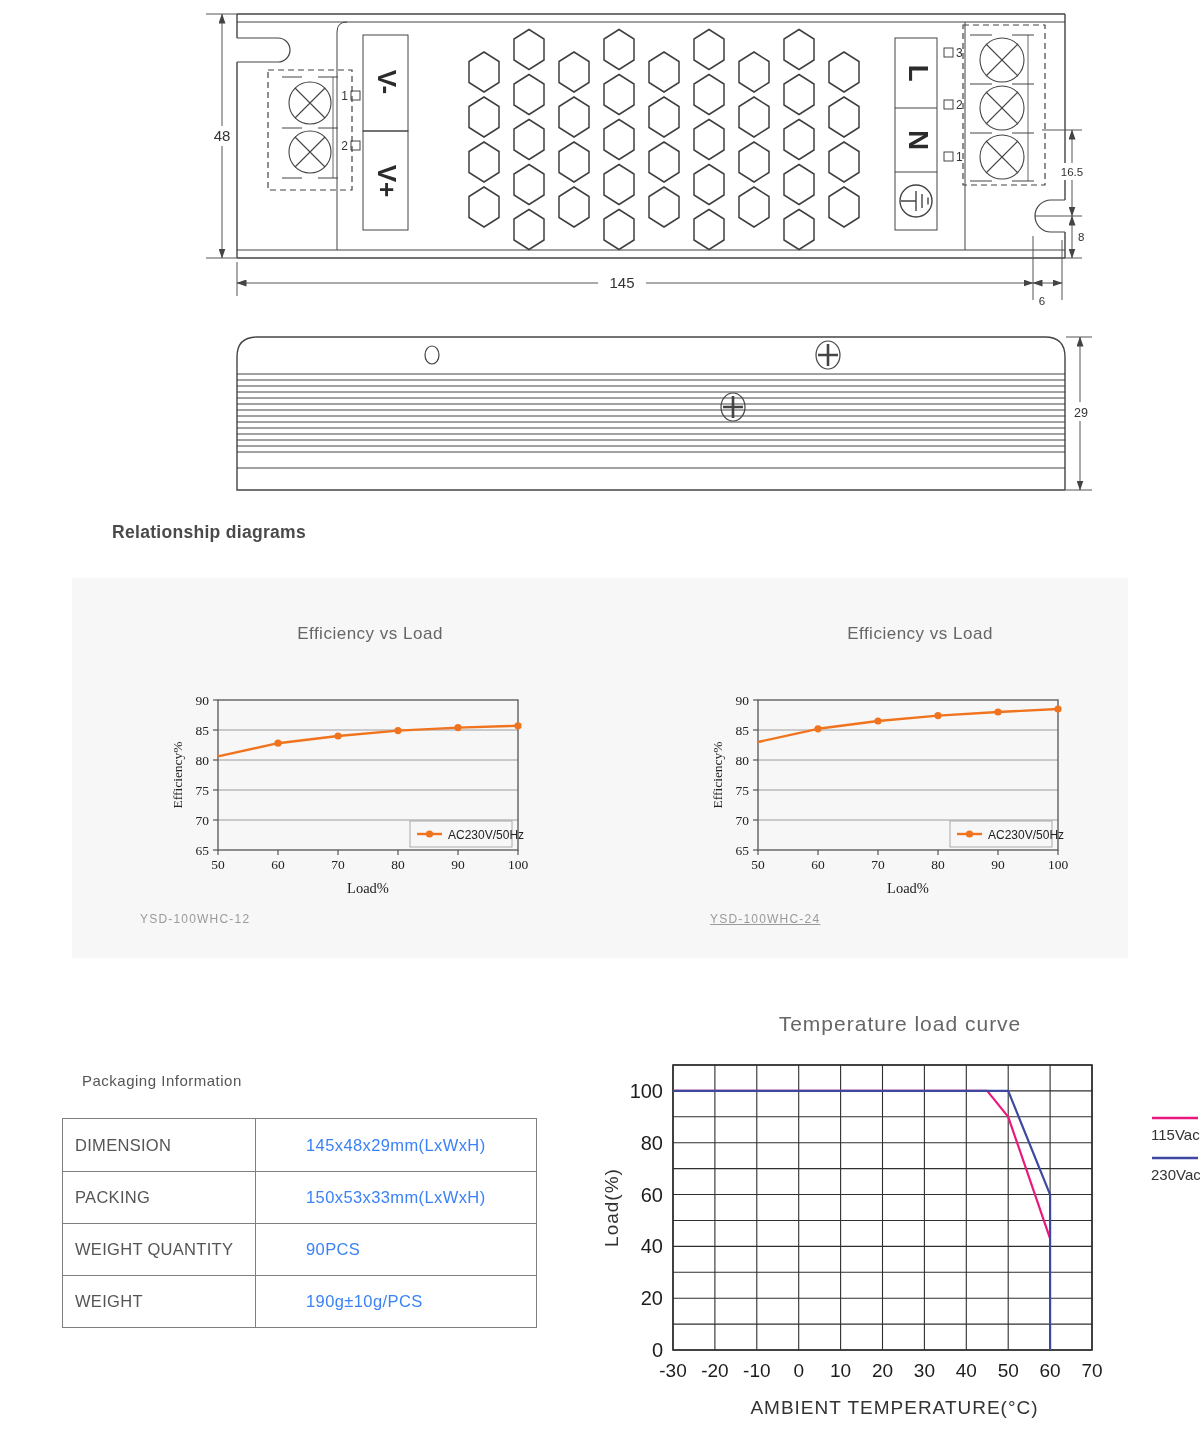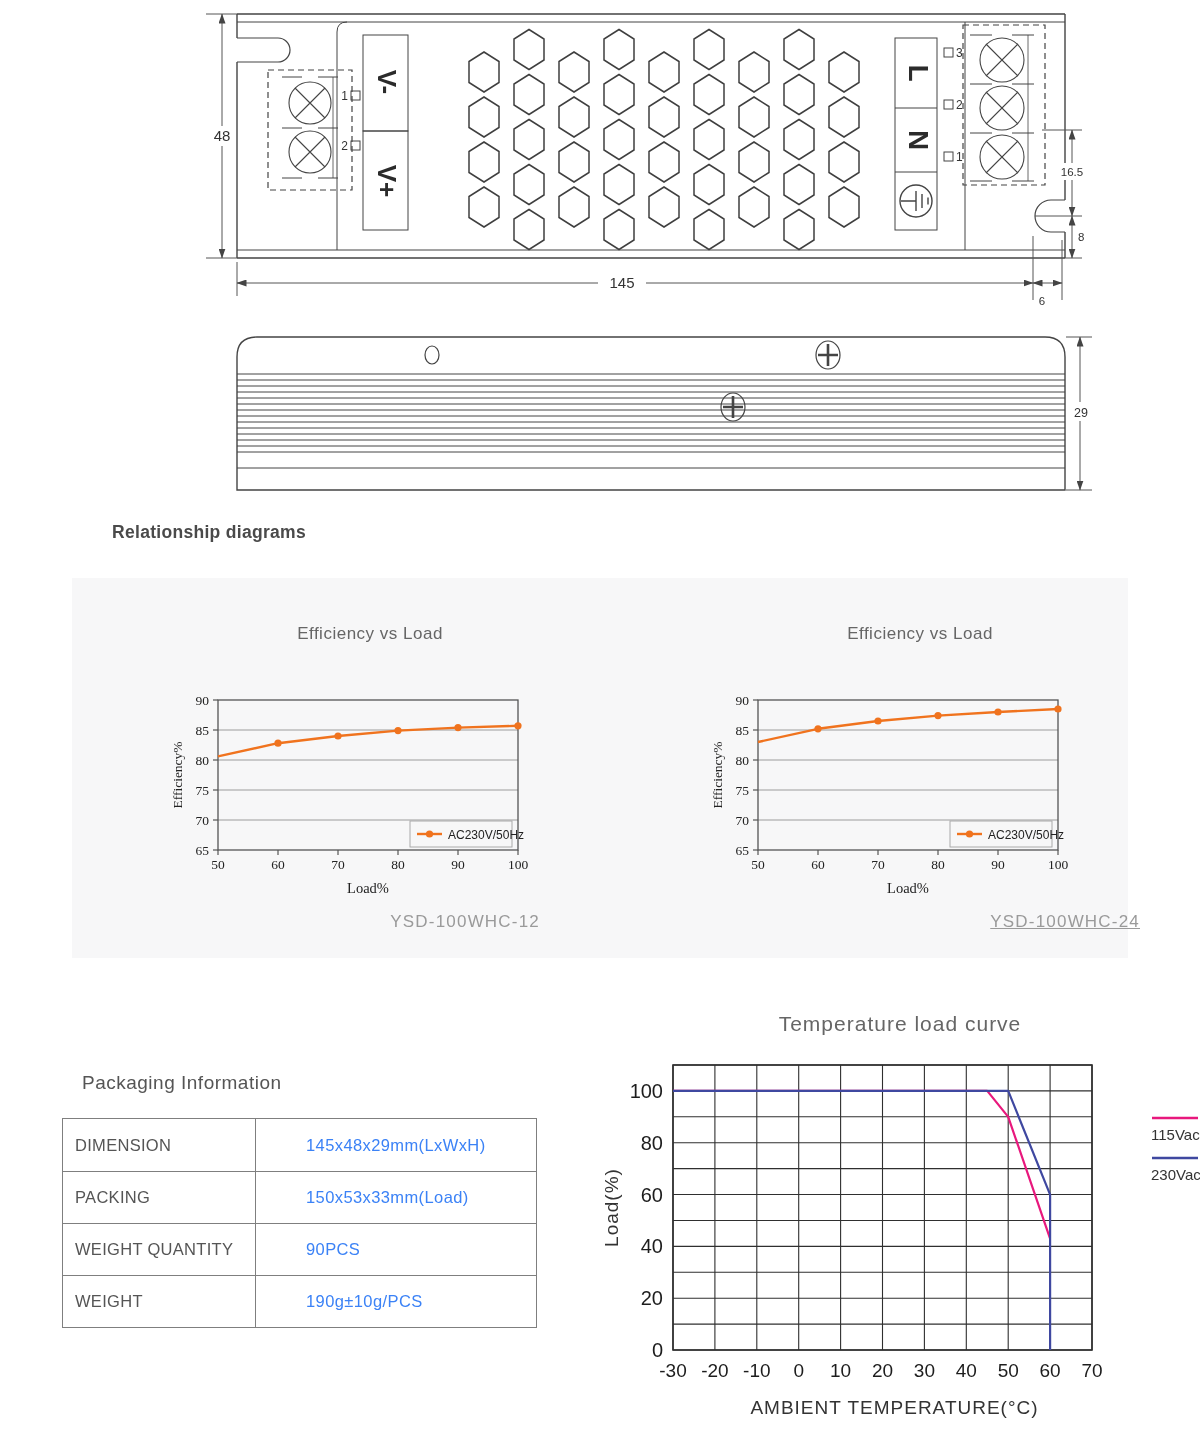--- a/index.html
+++ b/index.html
@@ -7,23 +7,23 @@
         font-family:"Liberation Sans",sans-serif;overflow:hidden;}
   .abs{position:absolute;}
   #drawing{left:170px;top:0;}
   #rel-heading{left:112px;top:522px;font-size:17.5px;font-weight:bold;color:#4a4a4a;margin:0;letter-spacing:.3px;}
   .panel{left:72px;top:578px;width:1056px;height:380px;background:#f7f7f8;}
   .chart-title{position:absolute;font-size:17px;color:#666;text-align:center;letter-spacing:.5px;}
   .t1{left:98px;top:46px;width:400px;}
   .t2{left:638px;top:46px;width:420px;}
   .eff-svg{position:absolute;top:107px;}
   #eff1{left:98px;} #eff2{left:638px;}
-  .caption{position:absolute;top:334px;font-size:17px;color:#9a9a9a;text-align:right;letter-spacing:1.2px;}
+  .caption{position:absolute;top:334px;font-size:12px;color:#9a9a9a;text-align:left;letter-spacing:1.2px;}
   .c1{left:68px;width:400px;} .c2{left:638px;width:430px;text-decoration:underline;}
-  #pack-heading{left:82px;top:1072px;font-size:19px;color:#555;margin:0;font-weight:500;letter-spacing:.5px;}
+  #pack-heading{left:82px;top:1072px;font-size:15px;color:#555;margin:0;font-weight:500;letter-spacing:.5px;}
   #pack-table{left:62px;top:1118px;width:473px;border:1px solid #7f7f7f;}
   .pack-row{display:flex;height:52px;box-sizing:border-box;border-top:1px solid #7f7f7f;gap:36px;}
   .pack-row:first-child{border-top:none;}
   .pack-label{width:193px;box-sizing:border-box;border-right:1px solid #7f7f7f;
               display:flex;align-items:center;padding-left:12px;font-size:16.5px;color:#555;letter-spacing:.3px;}
   .pack-value{flex:1;display:flex;align-items:center;padding-left:14px;font-size:16.5px;color:#3b82f6;letter-spacing:.4px;}
   #temp-title{left:540px;top:1012px;width:720px;text-align:center;font-size:21px;color:#666;letter-spacing:1px;}
   #tempchart{left:560px;top:1000px;}
   svg text{font-family:"Liberation Sans",sans-serif;}
   .serif{font-family:"Liberation Serif","DejaVu Serif",serif;}
@@ -309,21 +309,21 @@
   </div>
 
   <h2 id="pack-heading" class="abs">Packaging Information</h2>
   <div id="pack-table" class="abs">
       <div class="pack-row">
         <div class="pack-label">DIMENSION</div>
         <div class="pack-value">145x48x29mm(LxWxH)</div>
       </div>
       <div class="pack-row">
         <div class="pack-label">PACKING</div>
-        <div class="pack-value">150x53x33mm(Load)</div>
+        <div class="pack-value">150x53x33mm(LxWxH)</div>
       </div>
       <div class="pack-row">
         <div class="pack-label">WEIGHT QUANTITY</div>
         <div class="pack-value">90PCS</div>
       </div>
       <div class="pack-row">
         <div class="pack-label">WEIGHT</div>
         <div class="pack-value">190g±10g/PCS</div>
       </div>
     </div>

